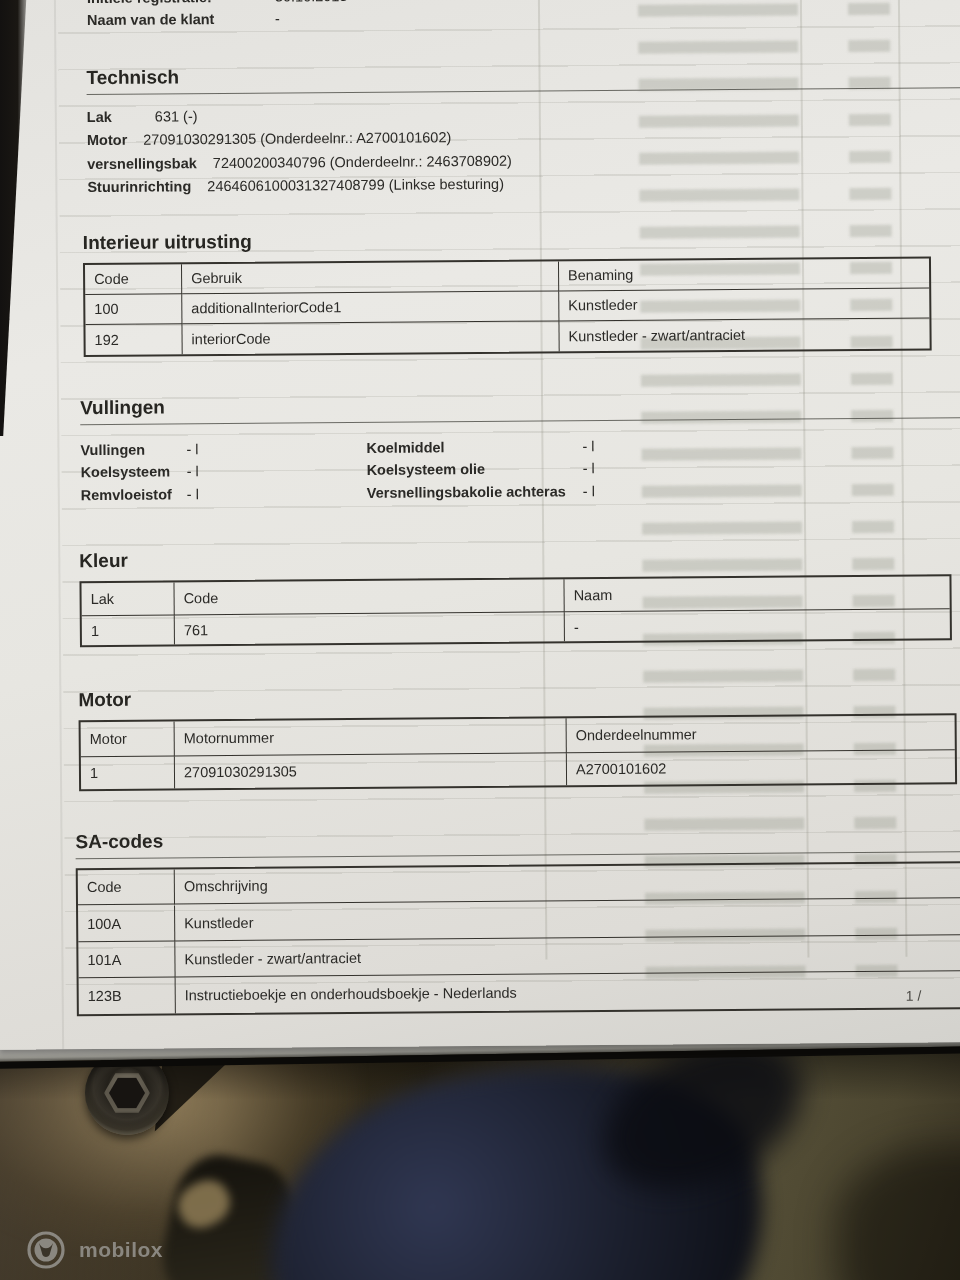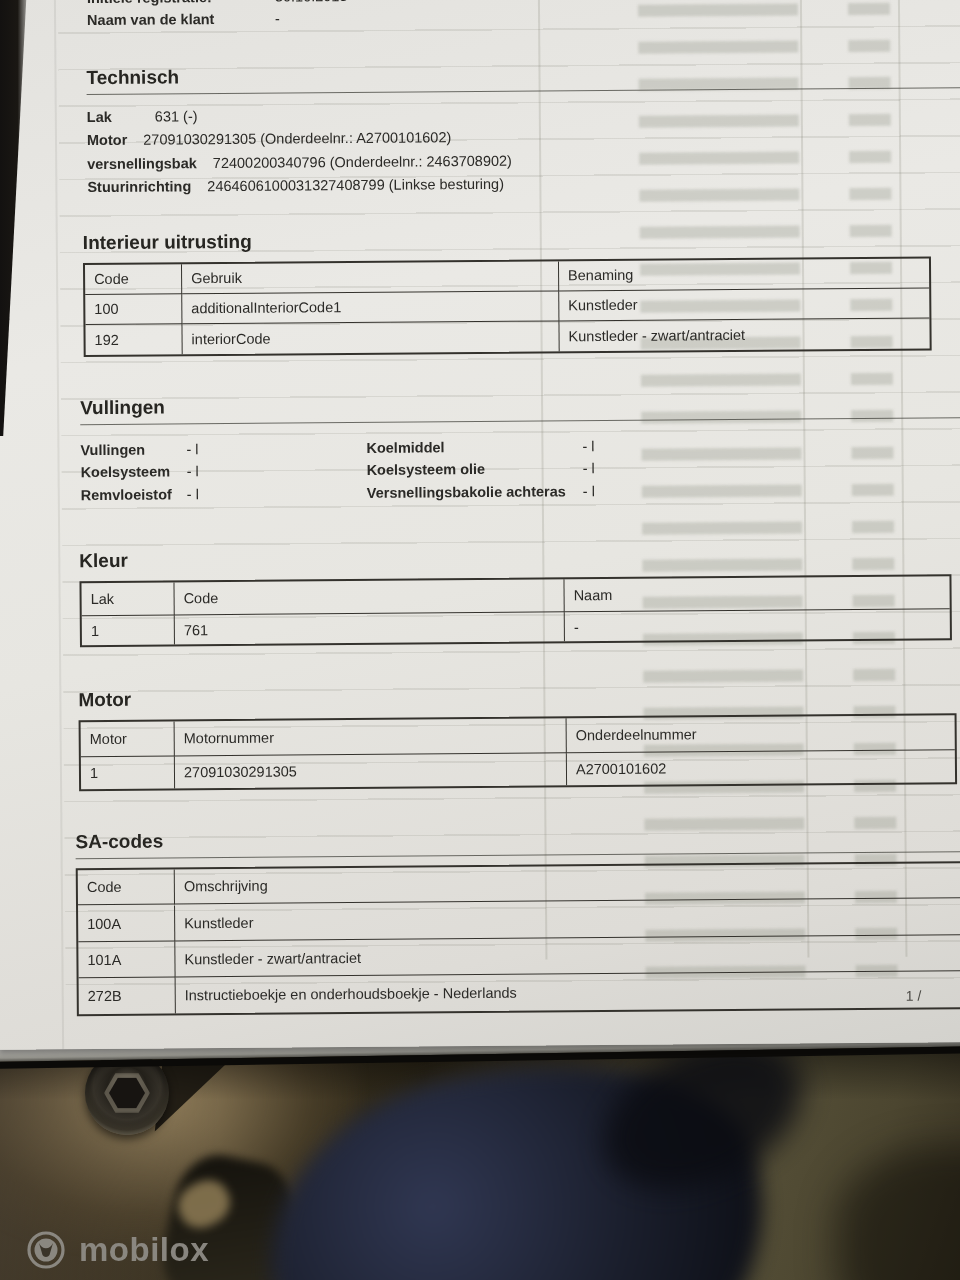--- a/index.html
+++ b/index.html
@@ -31,21 +31,21 @@
   .bolt .hex-ring{position:absolute;left:50%;top:50%;width:46px;height:40px;transform:translate(-50%,-50%);
         background:#8b8474;opacity:.55;filter:blur(1px);
         clip-path:polygon(25% 0,75% 0,100% 50%,75% 100%,25% 100%,0 50%);}
   .bolt .hex-hole{position:absolute;left:50%;top:50%;width:36px;height:31px;transform:translate(-50%,-50%);
         background:#171411;clip-path:polygon(25% 0,75% 0,100% 50%,75% 100%,25% 100%,0 50%);}
   .bolt-shadow{position:absolute;left:150px;top:16px;width:95px;height:90px;background:rgba(10,9,6,.8);
         clip-path:polygon(15% 0,100% 0,5% 95%);filter:blur(2px);}
 
   
   .logo{position:absolute;left:26px;top:200px;display:flex;align-items:center;gap:13px;opacity:.92;}
-  .logo-text{font-size:33px;font-weight:700;letter-spacing:.5px;color:#918e88;}
+  .logo-text{font-size:21px;font-weight:700;letter-spacing:.5px;color:#918e88;}
 
   
   .stack-edge{position:absolute;left:-8px;top:1024px;width:990px;height:30px;transform:rotate(-0.9deg);
         background:linear-gradient(to bottom,rgba(233,232,228,0) 0,#d8d7d3 30%,#c0bfbb 60%,#97968f 88%,#55544e 100%);
         border-bottom:7px solid #0b0a08;}
 
   
   .paper{position:absolute;left:-6px;top:-6px;width:974px;height:1052px;transform:rotate(-0.45deg);
         background:linear-gradient(168deg,#e3e2de 0%,#eae9e5 30%,#e7e6e1 55%,#dedcd7 85%,#d3d2cd 100%);
         box-shadow:0 3px 6px rgba(0,0,0,.4);overflow:hidden;}
@@ -236,21 +236,21 @@
       <div class="sec sec-sa">
         <h2>SA-codes</h2>
         <hr class="rule">
         <div class="tbl" style="width:900px;grid-template-columns:97px 1fr;grid-auto-rows:36px;">
           <div class="c" style="height:34px">Code</div>
           <div class="c last" style="height:34px">Omschrijving</div>
           <div class="c">100A</div>
           <div class="c last">Kunstleder</div>
           <div class="c">101A</div>
           <div class="c last">Kunstleder - zwart/antraciet</div>
-          <div class="c bot">272B</div>
+          <div class="c bot">123B</div>
           <div class="c last bot">Instructieboekje en onderhoudsboekje - Nederlands</div>
         </div>
       </div>
 
     </div>
 
     <div class="page-num">1 /</div>
   </div>
 
   <div class="wedge"></div>

